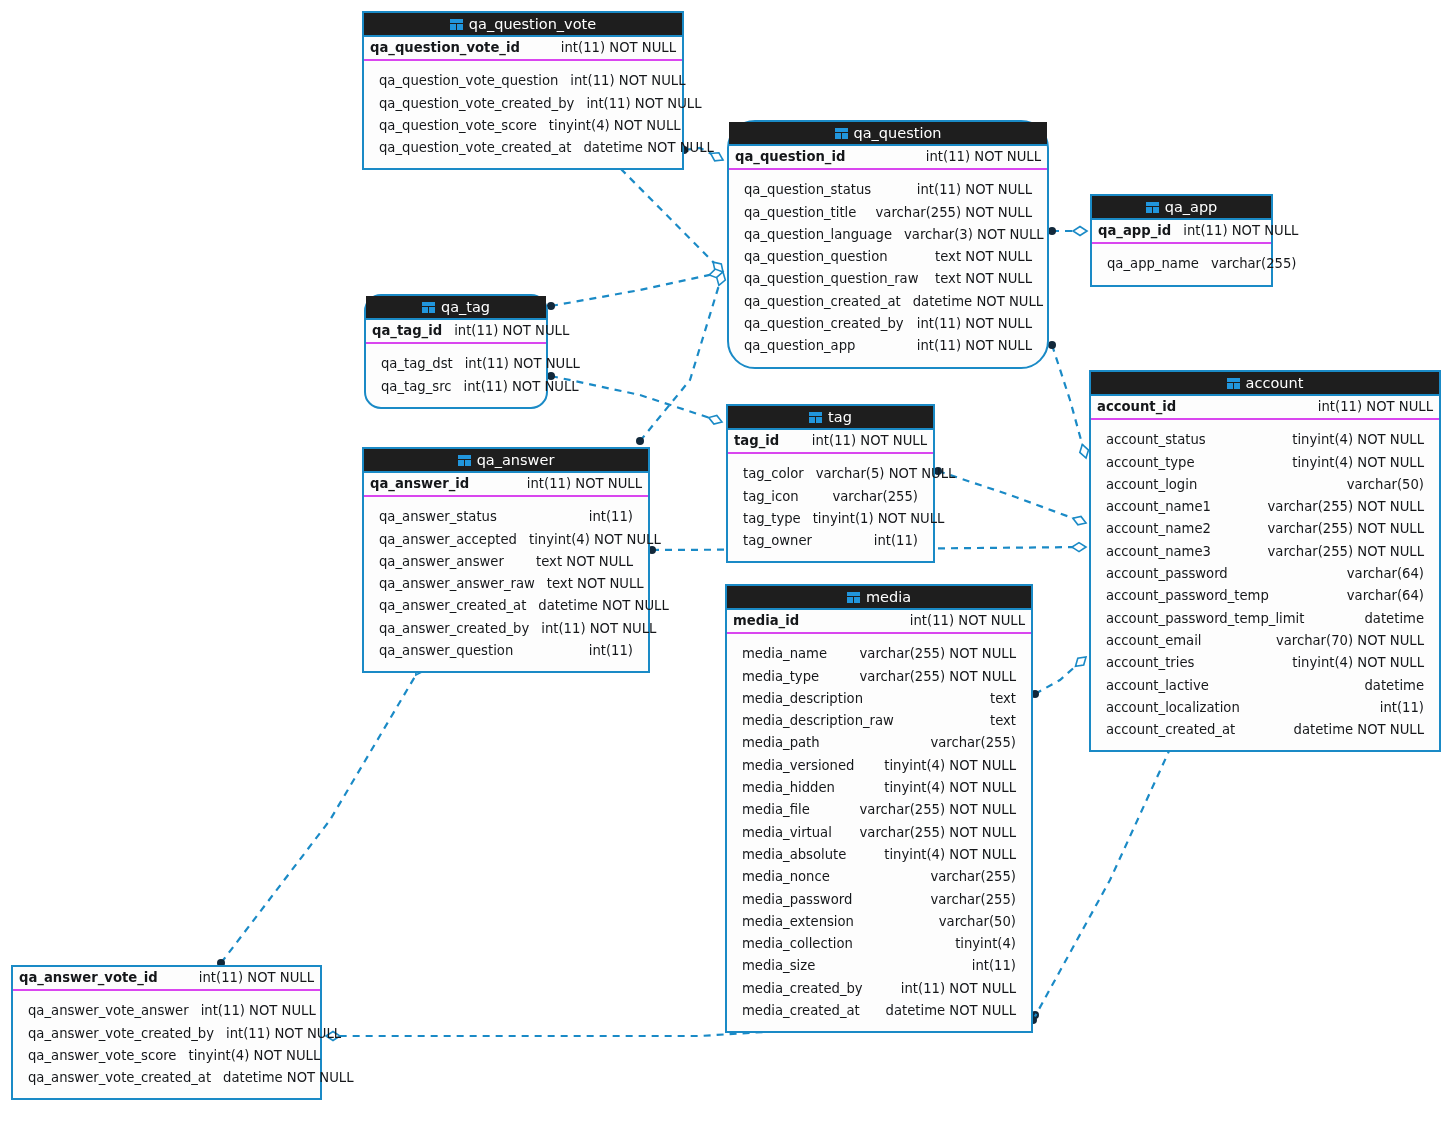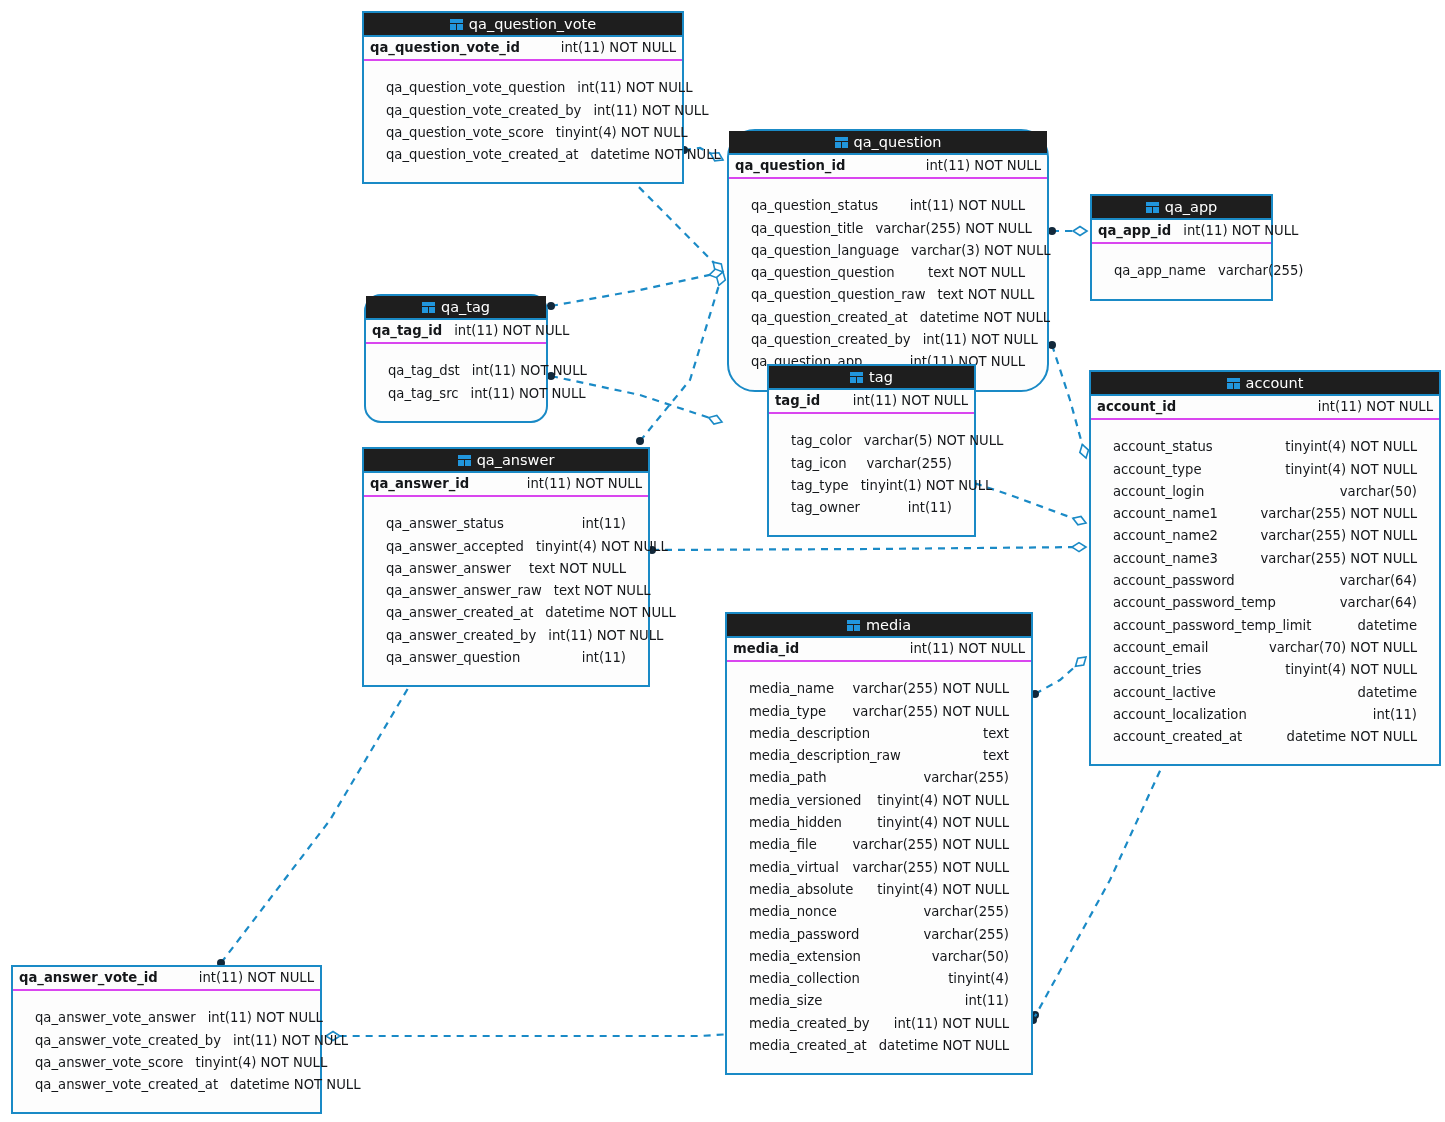--- a/index.html
+++ b/index.html
@@ -68,21 +68,21 @@
     font-size: 13.2px;
     line-height: 22.3px;
     height: 22.3px;
     color: #15171a;
     padding: 0 6px;
     white-space: nowrap;
   }
   .row .col-name { text-align: left; }
   .row .col-type { text-align: right; padding-left: 12px; }
   .pk-row .col-name { font-weight: bold; }
-  .fields { padding: 16px; }
+  .fields { padding: 9px; }
 </style>
 </head>
 <body>
 
 <div id="canvas">
   <svg id="links" viewBox="0 0 1445 1122" width="1445" height="1122">
       <g>
         <polyline points="583,159 620,168 723,272" fill="none" stroke="#1a8ac6" stroke-width="2.2" stroke-dasharray="7 6" stroke-linecap="butt"></polyline>
         <circle cx="583" cy="159" r="4" fill="#12283a"></circle>
         <polygon points="723.0,272.0 714.9,270.2 713.1,262.1 721.3,263.9" fill="#ffffff" stroke="#1a8ac6" stroke-width="1.6"></polygon>
@@ -175,21 +175,21 @@
         <div class="row">
           <span class="col-name">qa_question_vote_score</span>
           <span class="col-type">tinyint(4) NOT NULL</span>
         </div>
         <div class="row">
           <span class="col-name">qa_question_vote_created_at</span>
           <span class="col-type">datetime NOT NULL</span>
         </div>
       </div>
     </div>
-    <div class="entity" style="left: 727px; top: 129px; width: 322px; border-radius: 28px;">
+    <div class="entity" style="left: 727px; top: 120px; width: 322px; border-radius: 28px;">
       <div class="entity-header">
         <span class="table-icon">
           <i class="top"></i>
           <i class="bl"></i>
           <i class="br"></i>
         </span>
         <span>qa_question</span>
       </div>
       <div class="pk-row">
         <div class="row">
@@ -347,21 +347,21 @@
         <div class="row">
           <span class="col-name">account_localization</span>
           <span class="col-type">int(11)</span>
         </div>
         <div class="row">
           <span class="col-name">account_created_at</span>
           <span class="col-type">datetime NOT NULL</span>
         </div>
       </div>
     </div>
-    <div class="entity" style="left: 726px; top: 364px; width: 209px; margin-left: 41px;">
+    <div class="entity" style="left: 726px; top: 404px; width: 209px;">
       <div class="entity-header">
         <span class="table-icon">
           <i class="top"></i>
           <i class="bl"></i>
           <i class="br"></i>
         </span>
         <span>tag</span>
       </div>
       <div class="pk-row">
         <div class="row">
@@ -427,21 +427,21 @@
         <div class="row">
           <span class="col-name">qa_answer_created_by</span>
           <span class="col-type">int(11) NOT NULL</span>
         </div>
         <div class="row">
           <span class="col-name">qa_answer_question</span>
           <span class="col-type">int(11)</span>
         </div>
       </div>
     </div>
-    <div class="entity" style="left: 725px; top: 612px; width: 308px;">
+    <div class="entity" style="left: 725px; top: 584px; width: 308px;">
       <div class="entity-header">
         <span class="table-icon">
           <i class="top"></i>
           <i class="bl"></i>
           <i class="br"></i>
         </span>
         <span>media</span>
       </div>
       <div class="pk-row">
         <div class="row">

